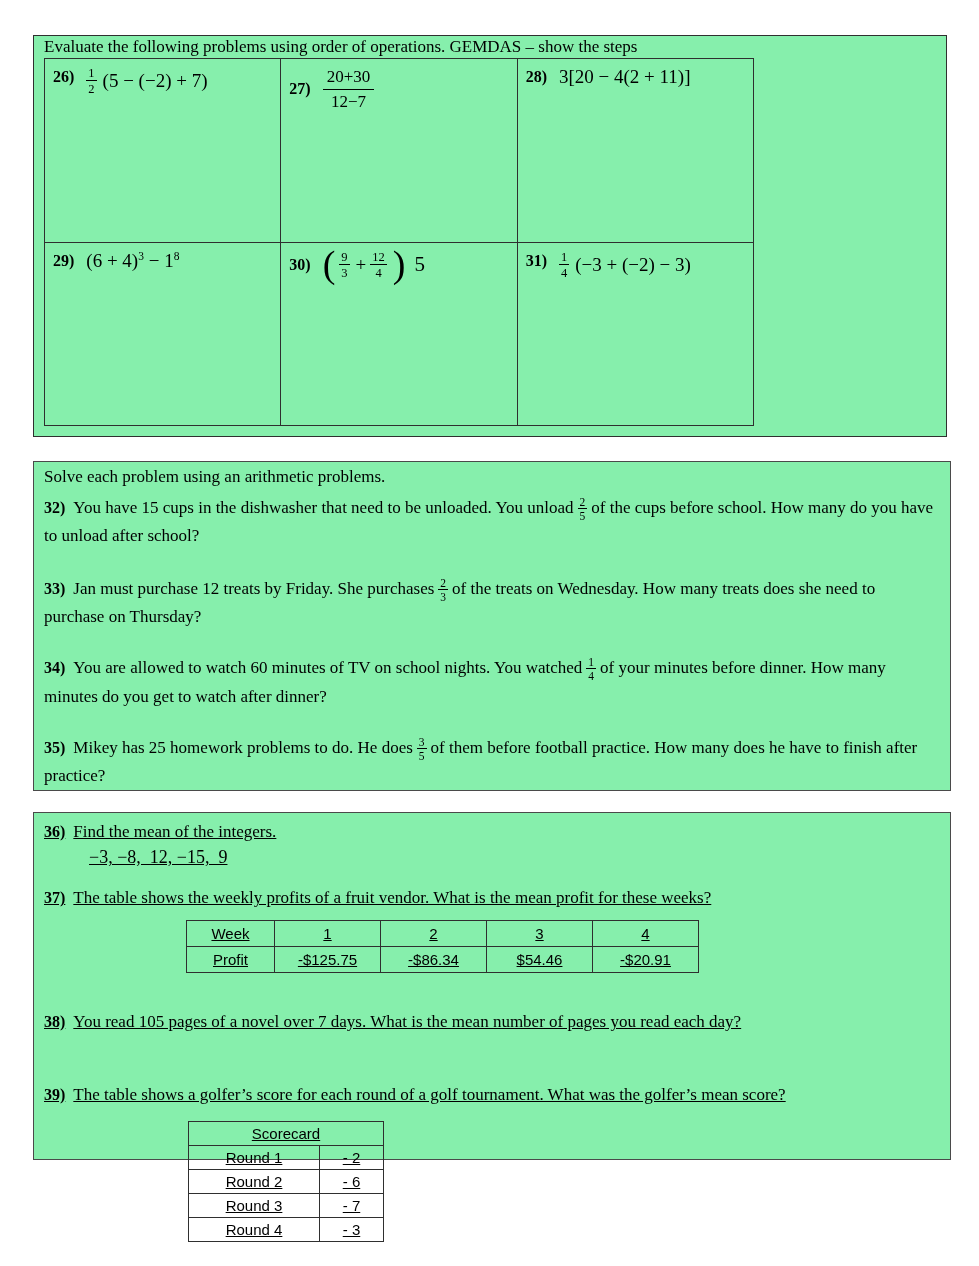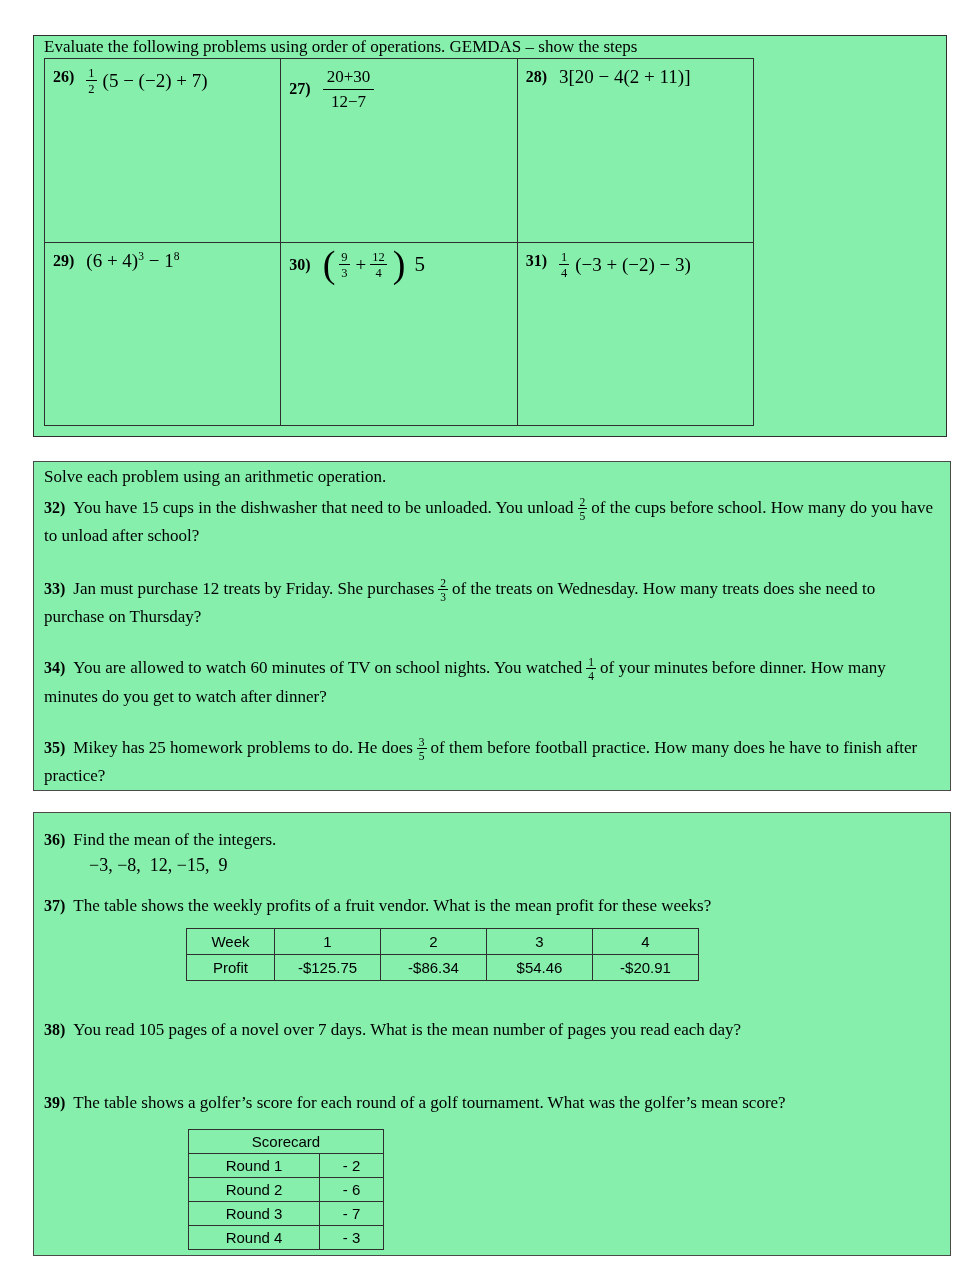--- a/index.html
+++ b/index.html
@@ -39,21 +39,21 @@
   .instr2 { font-size:17px; }
   .wp { font-size:17px; line-height:1.62; }
   .wp .wpnum { font-weight:bold; font-size:16px; margin-right:8px; }
   .wp .frac.sm { font-size:11.5px; margin:0 4px; line-height:1.05; }
   #p32 { margin-top:7px; }
   #p33 { margin-top:25px; }
   #p34 { margin-top:24px; }
   #p35 { margin-top:24px; }
 
   
-  #sec3 { left:33px; top:812px; width:918px; height:444px; padding:14px 12px 0 10px; }
+  #sec3 { left:33px; top:812px; width:918px; height:348px; padding:6px 12px 0 10px;text-decoration:underline; }
   .wp3 { font-size:17px; line-height:1.55; }
   .wp3 .wpnum { font-weight:bold; font-size:16px; margin-right:8px; }
   .integers { font-size:18px; margin-left:45px; margin-top:2px; white-space:pre-wrap; }
   #p37 { margin-top:17px; }
   #p38 { margin-top:36px; }
   #p39 { margin-top:47px; }
 
   table.datatable { border-collapse:collapse; font-family:"Liberation Sans", sans-serif;
                     font-size:15px; text-align:center; }
   table.datatable td { border:1px solid #2f2f2f; padding:0 4px; }
@@ -148,21 +148,21 @@
             <span>(−3 + (−2) − 3)</span>
           </span>
         </div>
       </td>
     </tr>
   </tbody>
     </table>
 </div>
 
 <div class="sec" id="sec2">
-  <div class="instr2">Solve each problem using an arithmetic operation.</div>
+  <div class="instr2">Solve each problem using an arithmetic problems.</div>
 
   <p class="wp" id="p32"><span class="wpnum">32)</span><span>You have 15 cups in the dishwasher that need to be unloaded. You unload</span><span class="frac sm">
         <span class="fn">2</span>
         <span class="fd">5</span>
       </span><span>of the cups before school. How many do you have to unload after school?</span></p>
 
   <p class="wp" id="p33"><span class="wpnum">33)</span><span>Jan must purchase 12 treats by Friday. She purchases</span><span class="frac sm">
         <span class="fn">2</span>
         <span class="fd">3</span>
       </span><span>of the treats on Wednesday. How many treats does she need to purchase on Thursday?</span></p>

